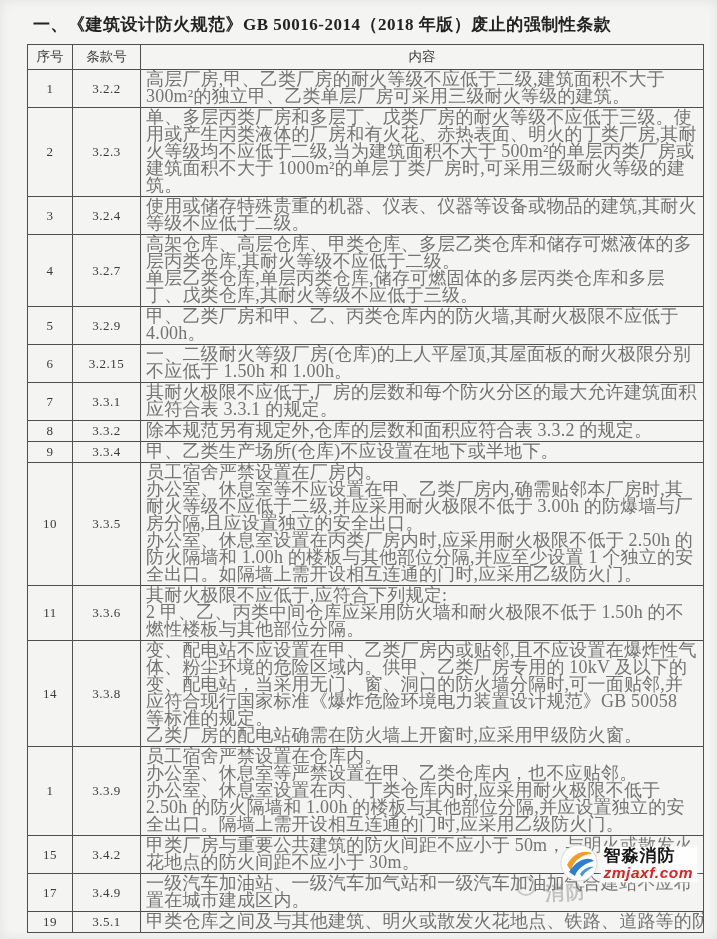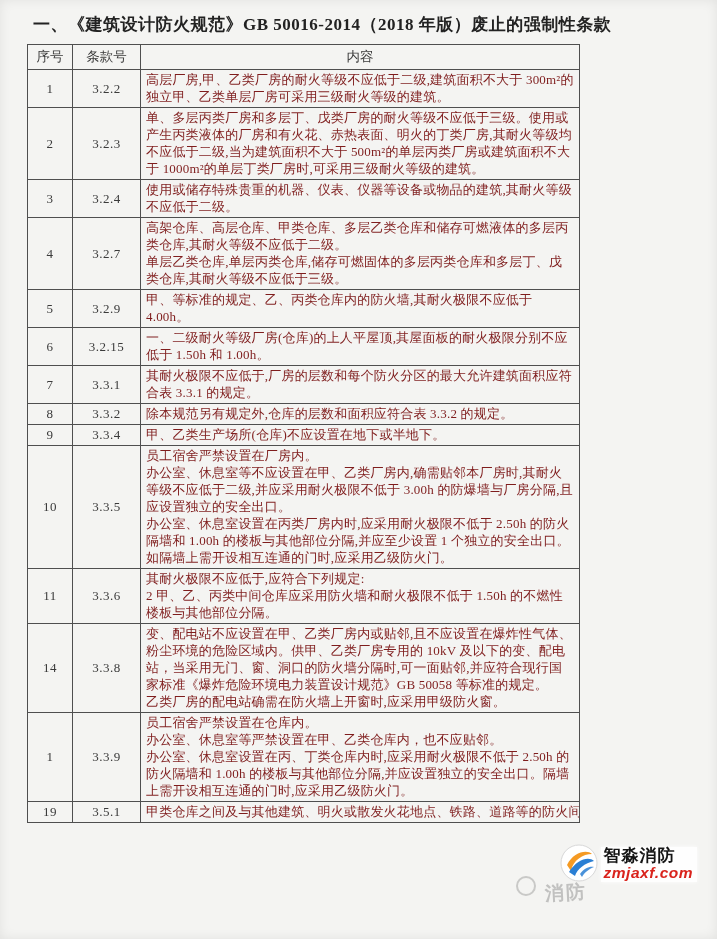--- a/index.html
+++ b/index.html
@@ -16,45 +16,45 @@
   .page-title {
     margin:13px 0 8px 33px;
     font-size:17px;
     font-weight:bold;
     color:#222;
     letter-spacing:0.5px;
   }
   table.reg-table {
     border-collapse:collapse;
     margin-left:27px;
-    width:553px;
+    width:677px;
     table-layout:fixed;
   }
   .reg-table th, .reg-table td {
     border:1px solid #4f4f4f;
   }
   .reg-table th {
     font-weight:normal;
     font-size:13.5px;
     padding:3px 2px;
     color:#3a3a3a;
   }
   td.cell-no, td.cell-clause {
     text-align:center;
     vertical-align:middle;
     font-size:13px;
     color:#3a3a3a;
     letter-spacing:0.5px;
   }
   td.cell-content {
-    font-size:13px;
+    font-size:18px;
     line-height:17px;
     padding:1px 5px 2px 5px;
     letter-spacing:0.2px;
-    color:#7f1d1d;
+    color:#737373;
     vertical-align:middle;
   }
   td.cell-content .para { margin:0; }
   .clipped td.cell-content {
     white-space:nowrap;
     overflow:hidden;
   }
   
   .ghost-ring {
     position:absolute;
@@ -152,21 +152,21 @@
         <td class="cell-clause">3.2.7</td>
         <td class="cell-content">
           <div class="para">高架仓库、高层仓库、甲类仓库、多层乙类仓库和储存可燃液体的多层丙类仓库,其耐火等级不应低于二级。</div>
           <div class="para">单层乙类仓库,单层丙类仓库,储存可燃固体的多层丙类仓库和多层丁、戊类仓库,其耐火等级不应低于三级。</div>
         </td>
       </tr>
       <tr>
         <td class="cell-no">5</td>
         <td class="cell-clause">3.2.9</td>
         <td class="cell-content">
-          <div class="para">甲、等标准的规定、乙、丙类仓库内的防火墙,其耐火极限不应低于 4.00h。</div>
+          <div class="para">甲、乙类厂房和甲、乙、丙类仓库内的防火墙,其耐火极限不应低于 4.00h。</div>
         </td>
       </tr>
       <tr>
         <td class="cell-no">6</td>
         <td class="cell-clause">3.2.15</td>
         <td class="cell-content">
           <div class="para">一、二级耐火等级厂房(仓库)的上人平屋顶,其屋面板的耐火极限分别不应低于 1.50h 和 1.00h。</div>
         </td>
       </tr>
       <tr>
@@ -215,20 +215,34 @@
           <div class="para">乙类厂房的配电站确需在防火墙上开窗时,应采用甲级防火窗。</div>
         </td>
       </tr>
       <tr>
         <td class="cell-no">1</td>
         <td class="cell-clause">3.3.9</td>
         <td class="cell-content">
           <div class="para">员工宿舍严禁设置在仓库内。</div>
           <div class="para">办公室、休息室等严禁设置在甲、乙类仓库内，也不应贴邻。</div>
           <div class="para">办公室、休息室设置在丙、丁类仓库内时,应采用耐火极限不低于 2.50h 的防火隔墙和 1.00h 的楼板与其他部位分隔,并应设置独立的安全出口。隔墙上需开设相互连通的门时,应采用乙级防火门。</div>
+        </td>
+      </tr>
+      <tr>
+        <td class="cell-no">15</td>
+        <td class="cell-clause">3.4.2</td>
+        <td class="cell-content">
+          <div class="para">甲类厂房与重要公共建筑的防火间距不应小于 50m，与明火或散发火花地点的防火间距不应小于 30m。</div>
+        </td>
+      </tr>
+      <tr>
+        <td class="cell-no">17</td>
+        <td class="cell-clause">3.4.9</td>
+        <td class="cell-content">
+          <div class="para">一级汽车加油站、一级汽车加气站和一级汽车加油加气合建站不应布置在城市建成区内。</div>
         </td>
       </tr>
       <tr class="clipped">
         <td class="cell-no">19</td>
         <td class="cell-clause">3.5.1</td>
         <td class="cell-content">
           <div class="para">甲类仓库之间及与其他建筑、明火或散发火花地点、铁路、道路等的防火间距不应小于</div>
         </td>
       </tr>
     </tbody>

